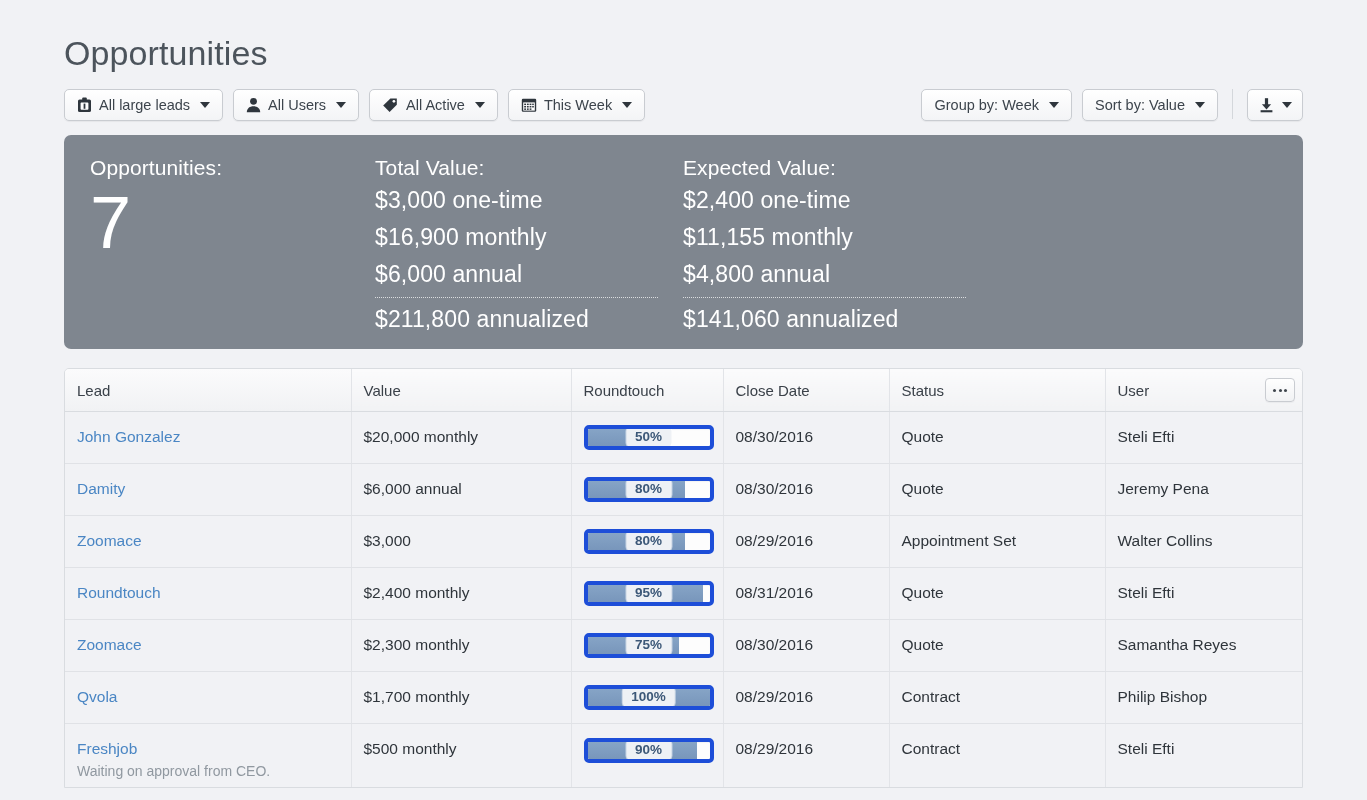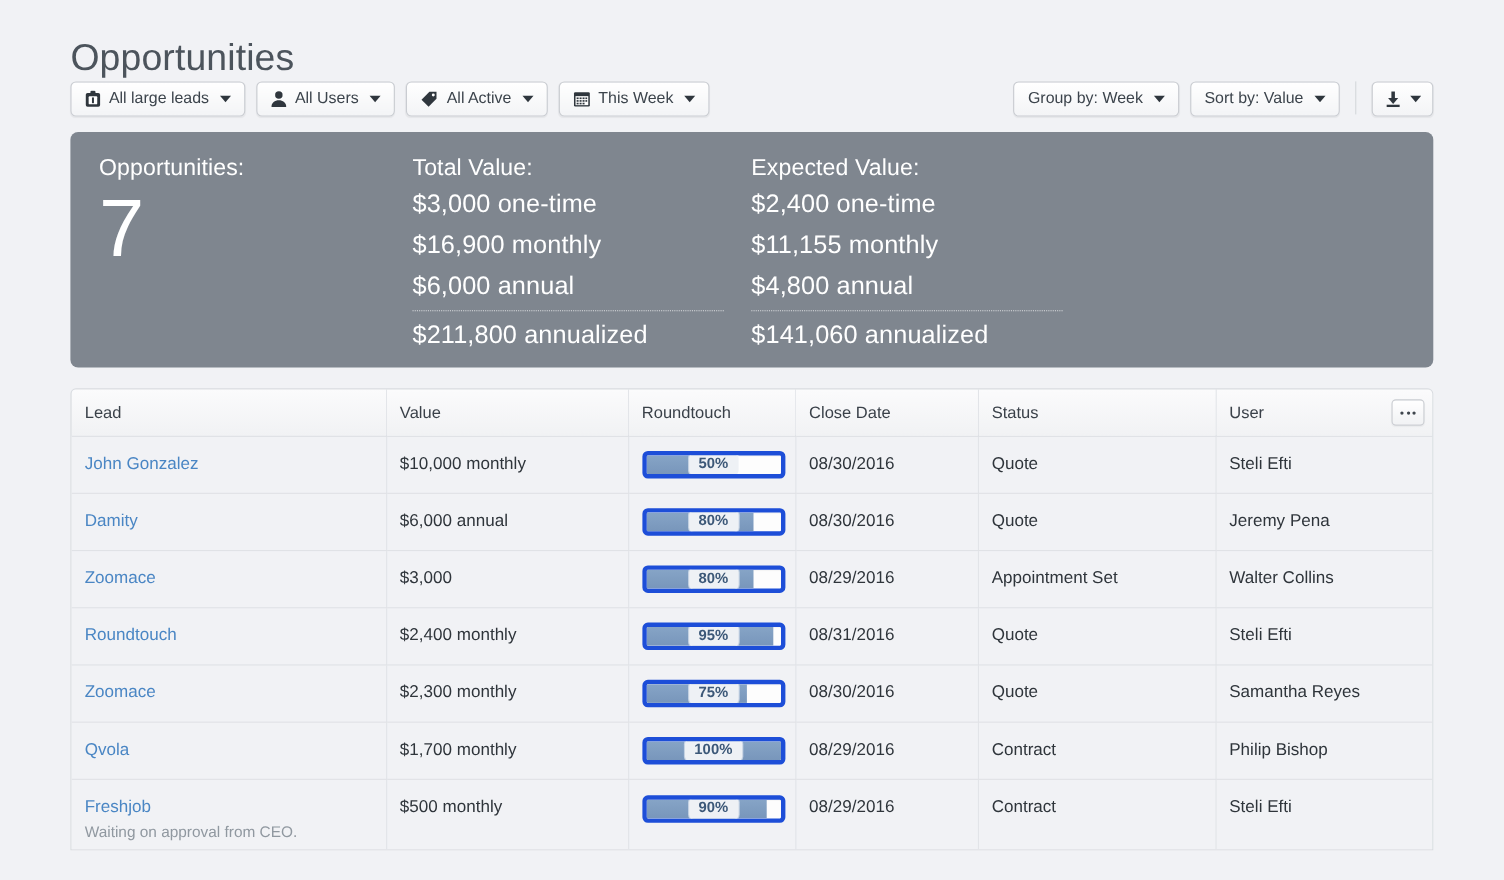--- a/index.html
+++ b/index.html
@@ -32,20 +32,21 @@
     color: #4c545c;
     letter-spacing: 0.1px;
     padding-top: 33px;
     line-height: 1.22;
   }
 
   
   .toolbar {
     display: flex;
     align-items: center;
+    margin-top: 15px;
     height: 32px;
   }
   .toolbar-left { display: flex; align-items: center; gap: 10px; }
   .toolbar-right {
     display: flex;
     align-items: flex-start;
     gap: 10px;
     margin-left: auto;
   }
 
@@ -396,21 +397,21 @@
                 <i></i>
             </span>
           </th>
         </tr>
       </thead>
       <tbody>
           <tr>
             <td>
               <a class="lead-link">John Gonzalez</a>
             </td>
-            <td>$10,000 monthly</td>
+            <td>$20,000 monthly</td>
             <td class="cell-conf">
               <div class="conf">
                 <div class="conf-fill" style="width: 50%;"></div>
                 <div class="conf-pill">50%</div>
               </div>
             </td>
             <td>08/30/2016</td>
             <td>Quote</td>
             <td>Steli Efti</td>
           </tr>

